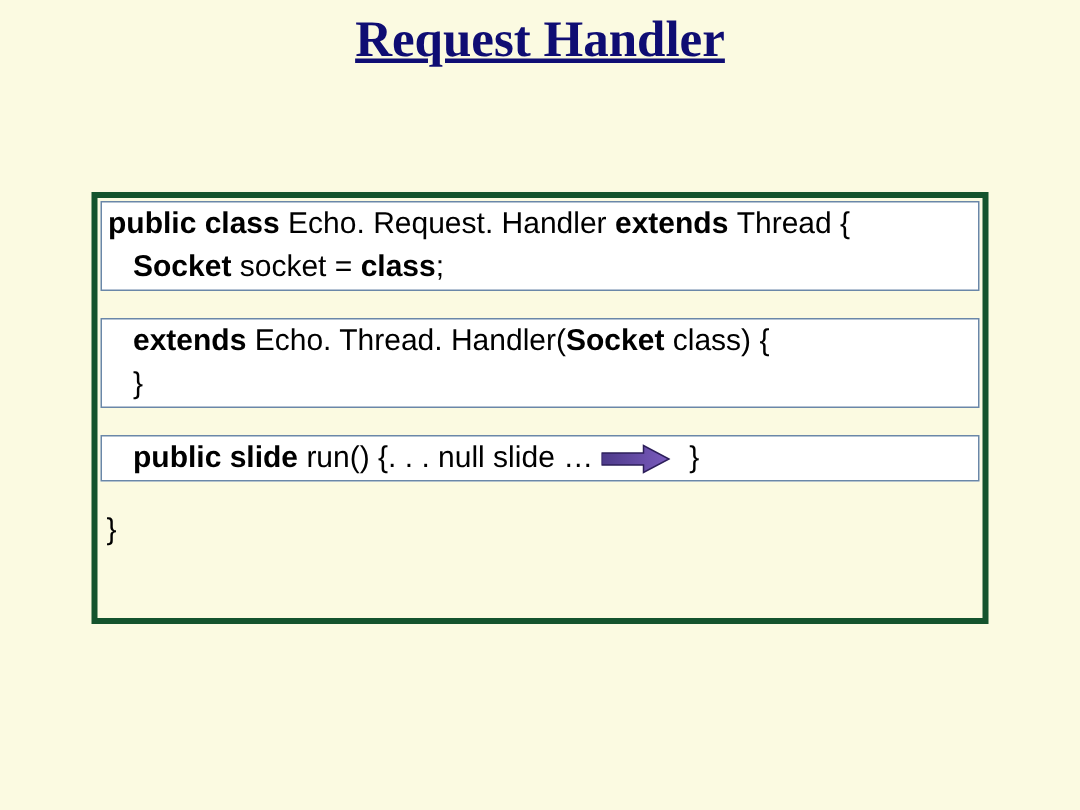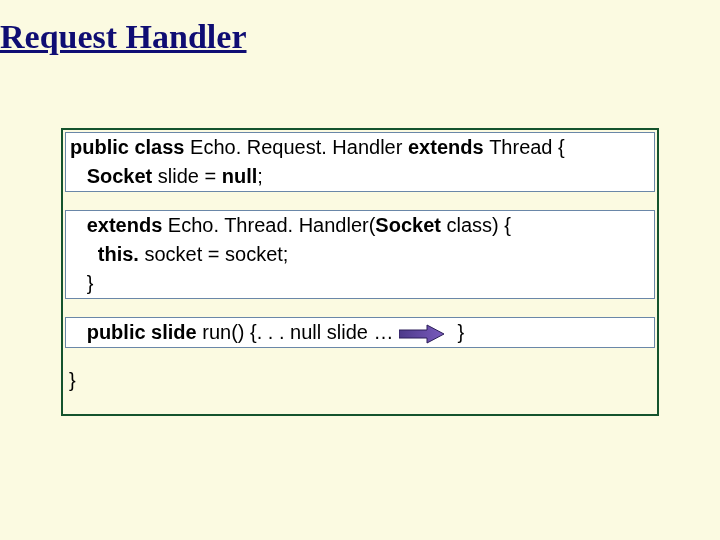--- a/index.html
+++ b/index.html
@@ -7,36 +7,37 @@
     margin: 0; padding: 0;
     width: 720px; height: 540px;
   }
   body {
     background: #fbfae1;
     font-family: Arial, Helvetica, sans-serif;
     position: relative;
   }
   .title {
     position: absolute;
-    top: 18px;
+    top: 8px;
     left: 0;
     width: 100%;
+    text-align: center;
     font-family: "Times New Roman", Times, serif;
     font-size: 34px;
     font-weight: bold;
     color: #0f0d73;
     text-decoration: underline;
   }
   .code-box {
     position: absolute;
     top: 128px;
     left: 61px;
     width: 598px;
     height: 288px;
-    border: 2px solid #14532d;
+    border: 4px solid #14532d;
     padding: 2px;
     font-family: Arial, Helvetica, sans-serif;
     font-size: 20px;
     line-height: 1.35;
   }
   .code-line {
     margin: 0;
     padding: 1px 4px;
     white-space: pre;
     color: #000;
@@ -59,28 +60,27 @@
 </style>
 </head>
 <body>
 
 <div class="title">Request Handler</div>
 
 <div class="code-box">
 
   <div class="hl-block">
     <p class="code-line"><span class="kw">public class </span><span>Echo. Request. Handler </span><span class="kw">extends </span><span>Thread {</span></p>
-    <p class="code-line"><span class="kw">   Socket </span><span>slide = </span><span class="kw">null</span><span>;</span></p>
+    <p class="code-line"><span class="kw">   Socket </span><span>socket = </span><span class="kw">class</span><span>;</span></p>
   </div>
 
   <div class="spacer"></div>
 
   <div class="hl-block">
     <p class="code-line"><span class="kw">   extends </span><span>Echo. Thread. Handler(</span><span class="kw">Socket </span><span>class) {</span></p>
-    <p class="code-line"><span class="kw">     this. </span><span>socket = socket;</span></p>
     <p class="code-line"><span>   }</span></p>
   </div>
 
   <div class="spacer"></div>
 
   <div class="hl-block">
     <p class="code-line"><span class="kw">   public slide </span><span>run() {. . . null slide …</span><span class="arrow-wrap"><svg width="46" height="20" viewBox="0 0 46 20">
             <defs>
               <linearGradient id="g1" x1="0" y1="0" x2="1" y2="0">
                 <stop offset="0%" stop-color="#4d3a8a"></stop>

